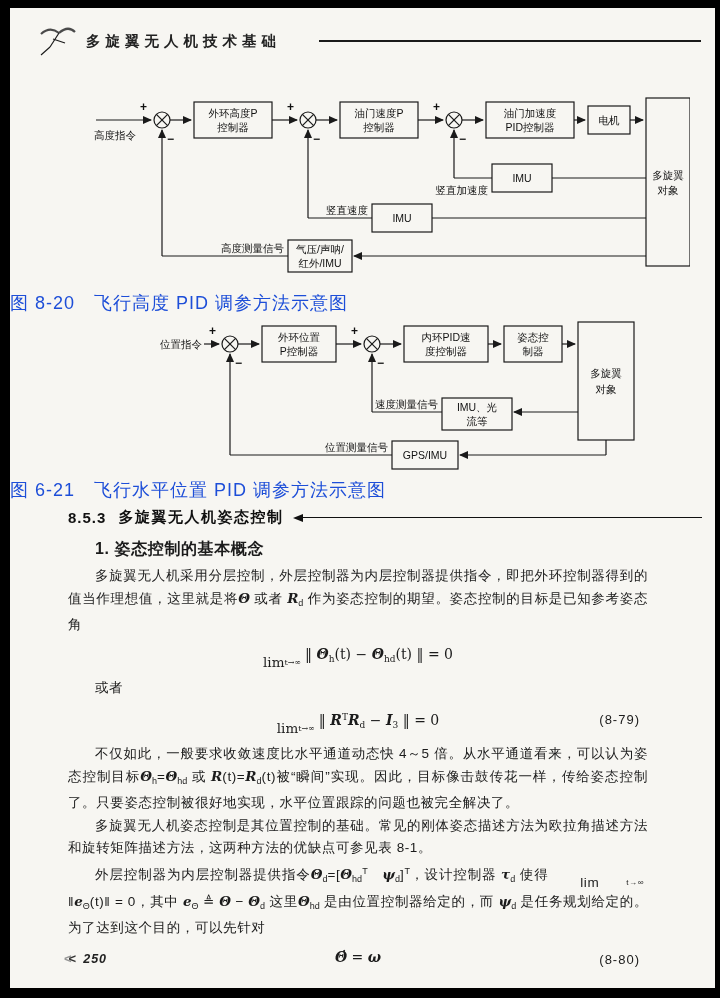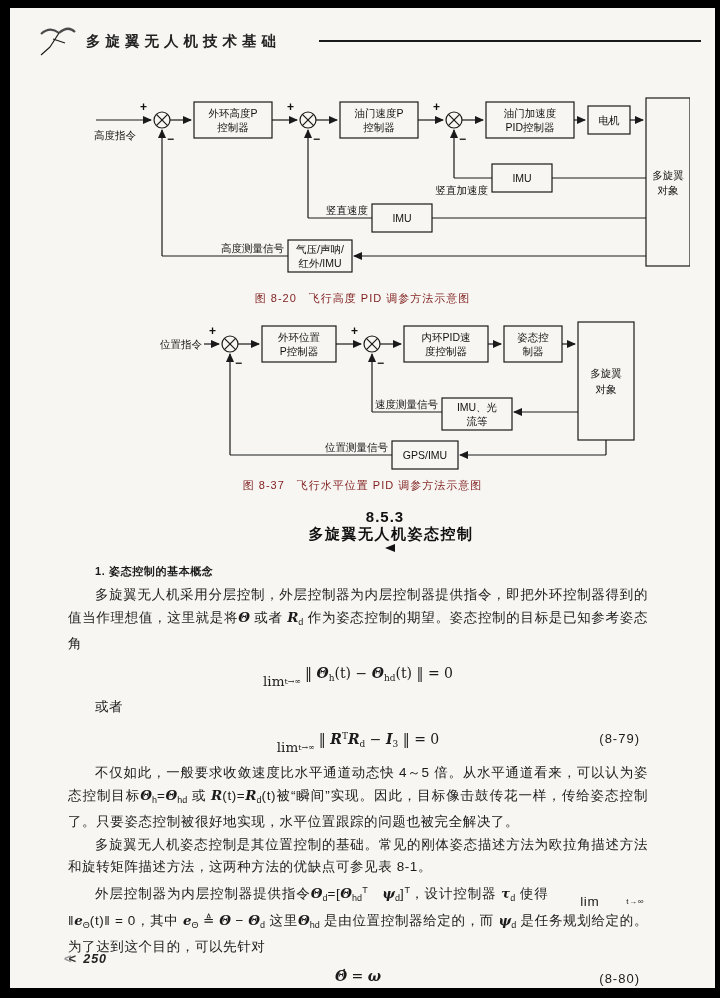--- a/index.html
+++ b/index.html
@@ -5,35 +5,35 @@
   html,body{margin:0;padding:0;}
   body{width:720px;height:998px;background:#000;position:relative;font-family:"Liberation Sans",sans-serif;overflow:hidden;}
   .page{position:absolute;left:10px;top:8px;right:5px;bottom:10px;background:#f7f6f2;color:#1b1b1b;}
   
   .hdr{position:absolute;top:14px;left:28px;right:14px;height:38px;display:flex;align-items:center;}
   .hdr .title{font-size:14.5px;font-weight:bold;letter-spacing:5px;color:#222;margin-left:8px;white-space:nowrap;}
   .hdr .rule{flex:1;height:2px;background:#1a1a1a;margin-left:38px;}
   
   .fig{position:absolute;left:80px;}
   .fig svg{display:block;}
-  .caption{position:absolute;left:0;right:0;text-align:center;font-size:11px;color:#7f1d1d;letter-spacing:1px;}
+  .caption{position:absolute;left:0;right:0;font-size:18px;color:#1d4ed8;letter-spacing:1px;}
   svg text{font-family:"Liberation Sans",sans-serif;fill:#111;}
   .bt{font-size:10.5px;}
   .lb{font-size:10.5px;}
   .sg{font-size:12px;font-weight:bold;}
   svg line,svg rect,svg circle,svg path.w{stroke:#1a1a1a;stroke-width:1.2;}
   svg rect{fill:#f7f6f2;}
   
   .textcol{position:absolute;left:58px;top:500px;width:580px;}
-  .h2{display:flex;align-items:center;margin:0 -54px 12px 0;font-size:15px;font-weight:bold;color:#111;flex-direction:column;}
+  .h2{display:flex;align-items:center;margin:0 -54px 12px 0;font-size:15px;font-weight:bold;color:#111;}
   .h2 .num{letter-spacing:1px;}
   .h2 .ttl{margin-left:12px;letter-spacing:1.5px;}
   .h2 .ahead{width:0;height:0;border-top:4px solid transparent;border-bottom:4px solid transparent;border-right:10px solid #111;margin-left:10px;}
   .h2 .aline{flex:1;height:1.6px;background:#111;}
-  .h3{font-size:11px;font-weight:bold;margin:4px 0 5px 27px;letter-spacing:0.6px;}
+  .h3{font-size:16px;font-weight:bold;margin:4px 0 5px 27px;letter-spacing:0.6px;}
   p.body{font-size:13.5px;line-height:22px;letter-spacing:0.6px;text-align:justify;margin:0 0 1px 0;text-indent:2em;}
   p.noind{text-indent:2em;margin:2px 0;}
   .bm{font-weight:bold;font-style:italic;font-family:"DejaVu Serif",serif;letter-spacing:0;}
   .sb{font-size:9px;vertical-align:-3px;letter-spacing:0;}
   .sp{font-size:9px;vertical-align:5px;letter-spacing:0;}
   .eq{position:relative;text-align:center;font-size:14px;margin:5px 0;font-family:"DejaVu Serif",serif;line-height:26px;}
   .eq .tag{position:absolute;right:8px;top:3px;font-size:13px;font-family:"Liberation Sans",sans-serif;letter-spacing:1px;}
   .limw{display:inline-flex;flex-direction:row;align-items:center;vertical-align:-8px;line-height:1;margin-right:4px;}
   .limw .l1{font-size:13.5px;}
   .limw .l2{font-size:8px;margin-top:1px;}
@@ -222,21 +222,21 @@
         <text class="bt" x="387" y="107" text-anchor="middle">流等</text>
       </g>
       <text class="lb" x="348" y="90" text-anchor="end">速度测量信号</text>
       <g>
         <rect x="302" y="123" width="66" height="28"></rect>
         <text class="bt" x="335" y="141" text-anchor="middle">GPS/IMU</text>
       </g>
       <text class="lb" x="298" y="133" text-anchor="end">位置测量信号</text>
     </svg>
   </div>
-  <div class="caption" style="top:470px;">图 8-37　飞行水平位置 PID 调参方法示意图</div>
+  <div class="caption" style="top:470px;">图 6-21　飞行水平位置 PID 调参方法示意图</div>
 
   <div class="textcol">
 
     <div class="h2">
       <span class="num">8.5.3</span>
       <span class="ttl">多旋翼无人机姿态控制</span>
       <span class="ahead"></span>
       <span class="aline"></span>
     </div>
 

